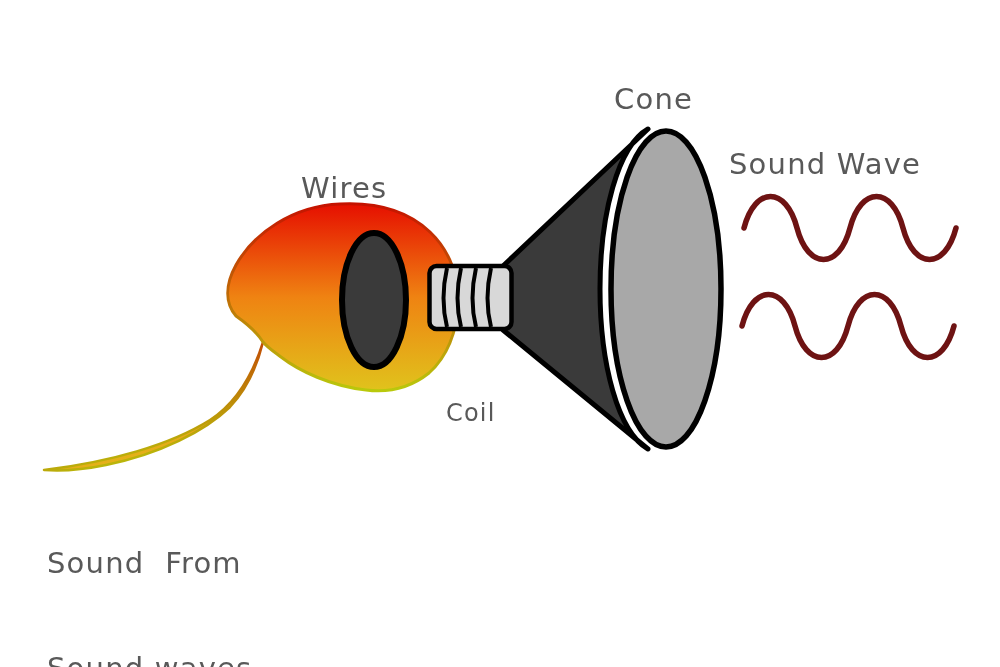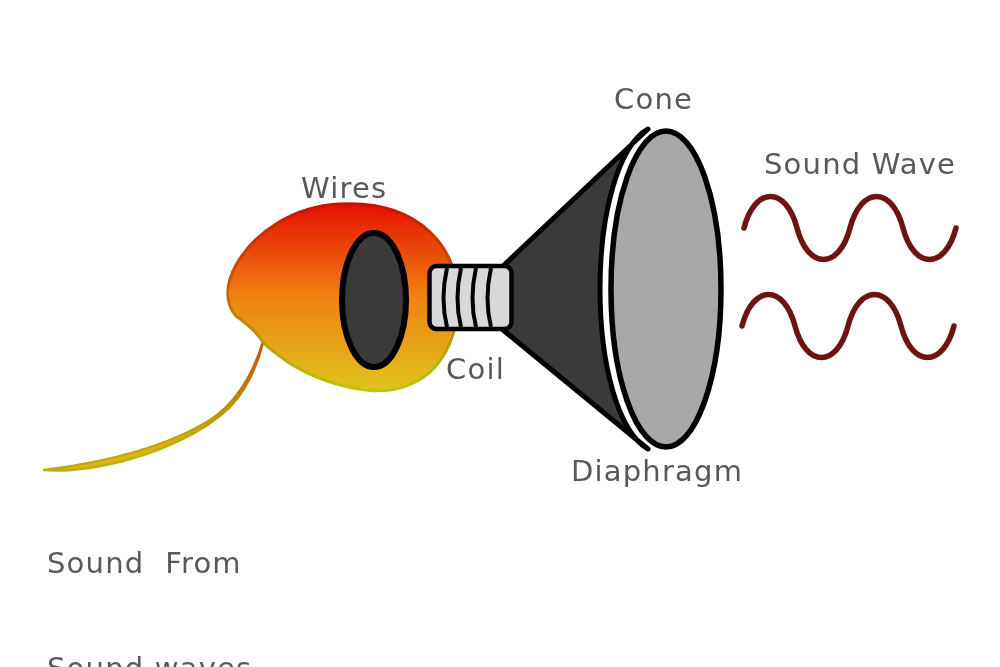--- a/index.html
+++ b/index.html
@@ -11,21 +11,21 @@
   }
   .stage svg{position:absolute;left:0;top:0;}
   .lbl{
     position:absolute;
     font-weight:normal;
     font-size:29px;
     letter-spacing:1.2px;
     white-space:pre;
     line-height:35px;
   }
-  .lbl-coil{font-size:29px;}
+  .lbl-coil{font-size:24px;margin-top:44px;}
 </style>
 </head>
 <body>
 
 <div class="stage" style="background-color: rgb(255, 255, 255);">
 
   <svg width="1000" height="667" viewBox="0 0 1000 667">
     <defs>
       <linearGradient id="flameGrad" x1="0" y1="0" x2="0" y2="1">
         <stop offset="0" stop-color="#e60f00"></stop>
@@ -84,24 +84,23 @@
     </g>
 
     <path fill="none" stroke-width="5.5" stroke-linecap="round" d="M 744 228 c 11 -42 42 -42 53 0 s 42 42 53 0 s 42 -42 53 0 s 42 42 53 0" stroke="#6e1313"></path>
     <path fill="none" stroke-width="5.5" stroke-linecap="round" d="M 742 326 c 11 -42 42 -42 53 0 s 42 42 53 0 s 42 -42 53 0 s 42 42 53 0" stroke="#6e1313"></path>
   </svg>
 
   <div class="lbl" style="left: 301px; top: 171px; color: rgb(89, 89, 89);">Wires</div>
 
   <div class="lbl" style="left: 614px; top: 82px; color: rgb(89, 89, 89);">Cone</div>
 
-  <div class="lbl" style="left: 764px; top: 147px; color: rgb(89, 89, 89);">Sound Wave</div>
+  <div class="lbl" style="left: 729px; top: 147px; color: rgb(89, 89, 89);">Sound Wave</div>
 
   <div class="lbl lbl-coil" style="left: 446px; top: 352px; color: rgb(89, 89, 89);">Coil</div>
 
-  <div class="lbl" style="left: 571px; top: 454px; color: rgb(89, 89, 89);">Diaphragm</div>
 
   <div class="lbl" style="left: 47px; top: 476px; color: rgb(89, 89, 89);">
     <div>Sound  From</div>
     <div>Sound waves</div>
   </div>
 
 </div>
 
 </body></html>

